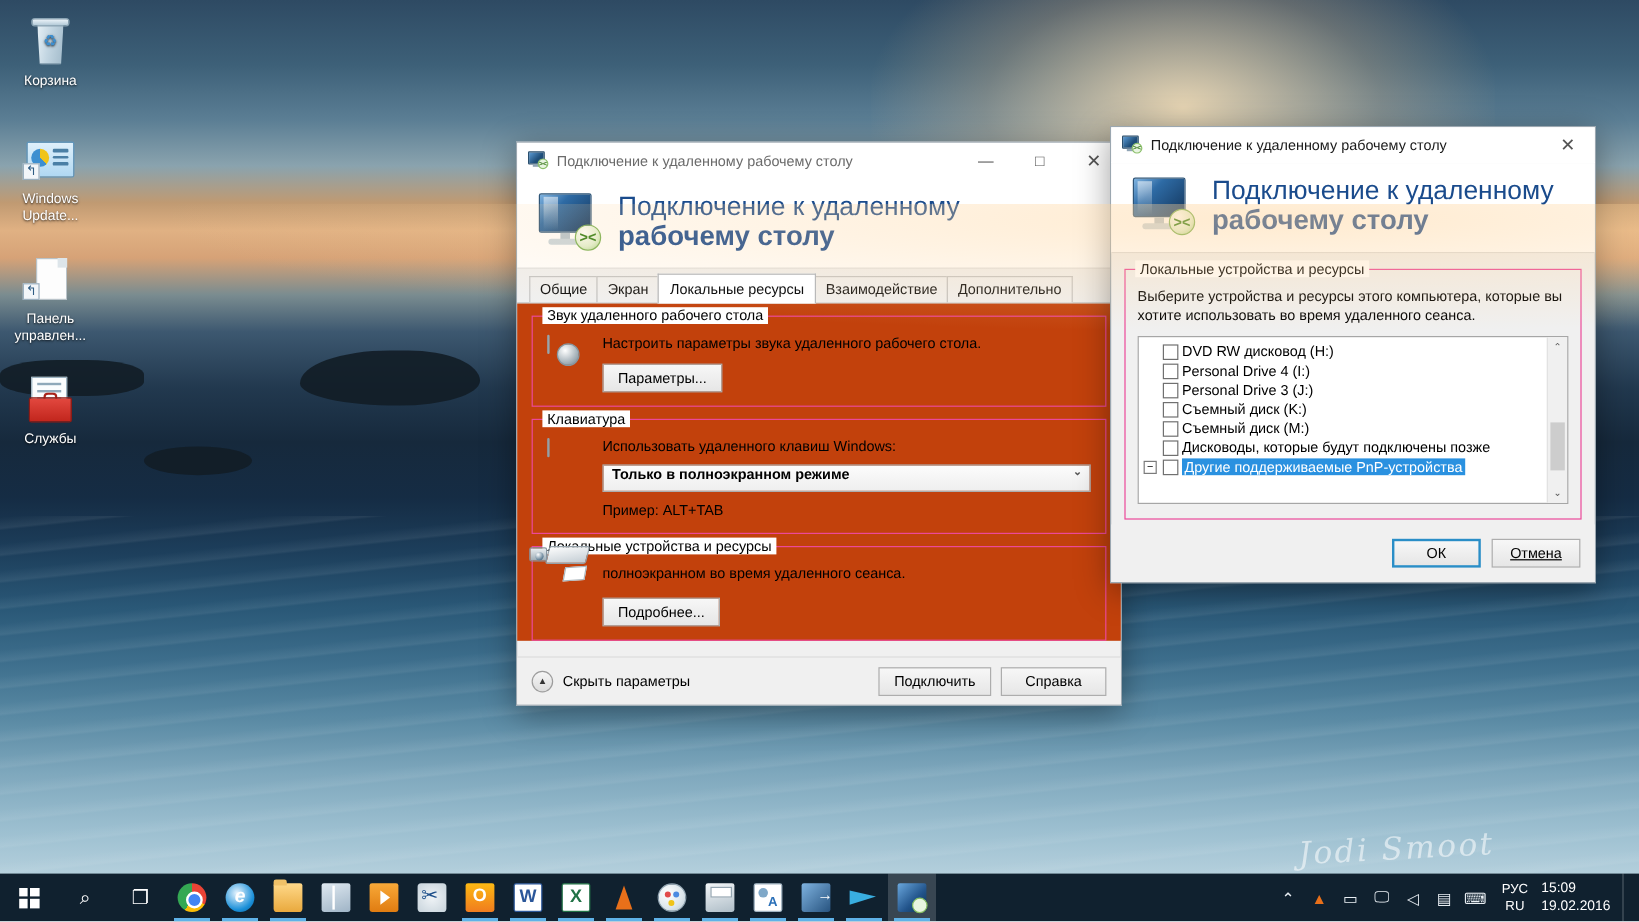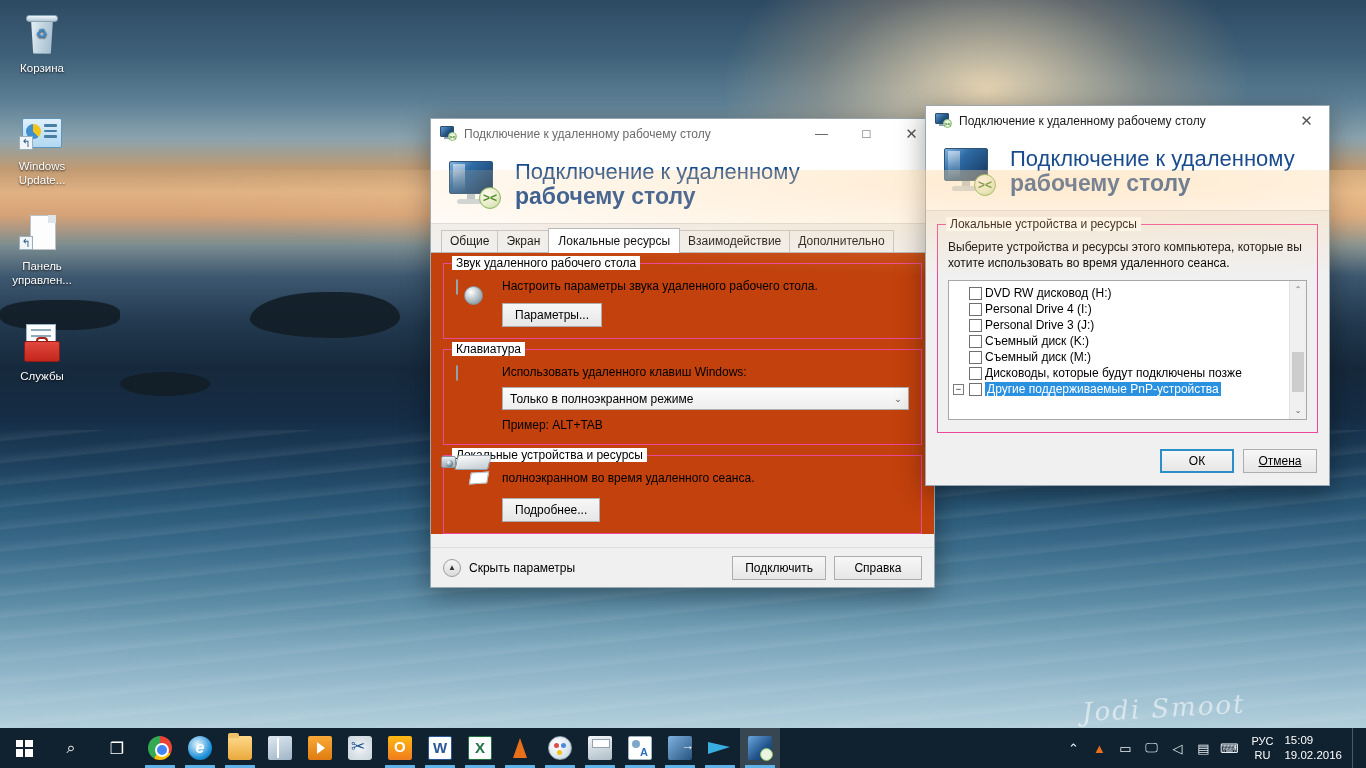--- a/index.html
+++ b/index.html
@@ -378,26 +378,27 @@
     padding: 0 12px;
     font-size: 12px; color: #000;
     background: linear-gradient(180deg,#f7f7f7,#e6e6e6);
     border: 1px solid #adadad;
     cursor: default;
     white-space: nowrap;
   }
   .btn.default { border: 2px solid #2a8ec7; }
 
   .combo {
-    display: flex; align-items: center;
+    display: flex; 
     height: 23px;
     background: linear-gradient(180deg,#fcfcfc,#eeeeee);
     border: 1px solid #adadad;
     font-size: 12px; padding-left: 7px;
     cursor: default;
+    font-weight: bold;
   }
   .combo .val { flex: 1; }
   .combo .arrow { width: 20px; text-align: center; font-size: 9px; color: #555; }
 
   .cbrow { display: flex; align-items: center; font-size: 12px; cursor: default; }
   .cbox {
     width: 13px; height: 13px; flex: none;
     background: #fff; border: 1px solid #707070;
     margin-right: 6px;
     position: relative;
@@ -589,21 +590,21 @@
 
   <div class="desk-icon" style="left:4px; top:212px;">
     <div class="glyph">
       <span class="doc-page"></span>
         <span class="doc-fold"></span>
       <span class="shortcut-arrow">↰</span>
     </div>
     <span class="label">Панель управлен...</span>
   </div>
 
-  <div class="desk-icon" style="left:4px; top:322px;">
+  <div class="desk-icon" style="left:4px; top:312px;">
     <div class="glyph">
       <span class="sv-win">
           <i></i>
           <i></i>
           <i></i>
         </span>
       <span class="sv-handle"></span>
         <span class="sv-box"></span>
     </div>
     <span class="label">Службы</span>

